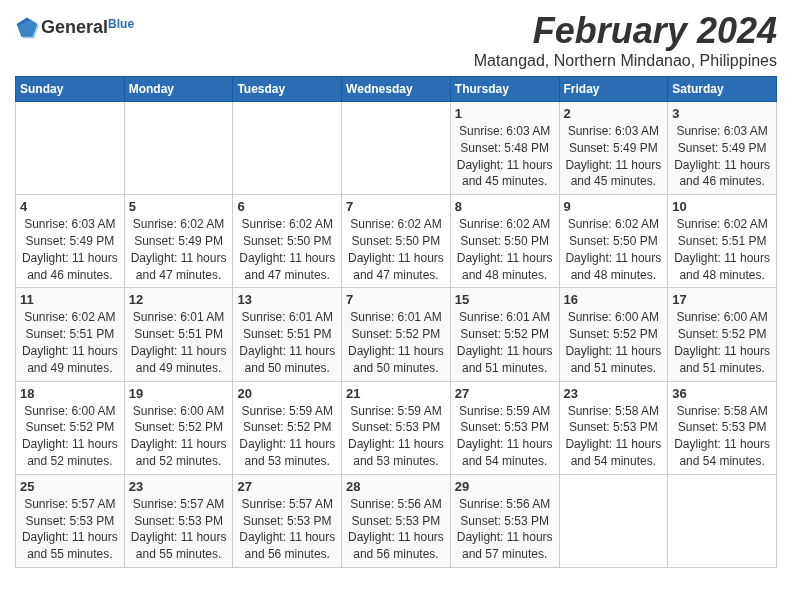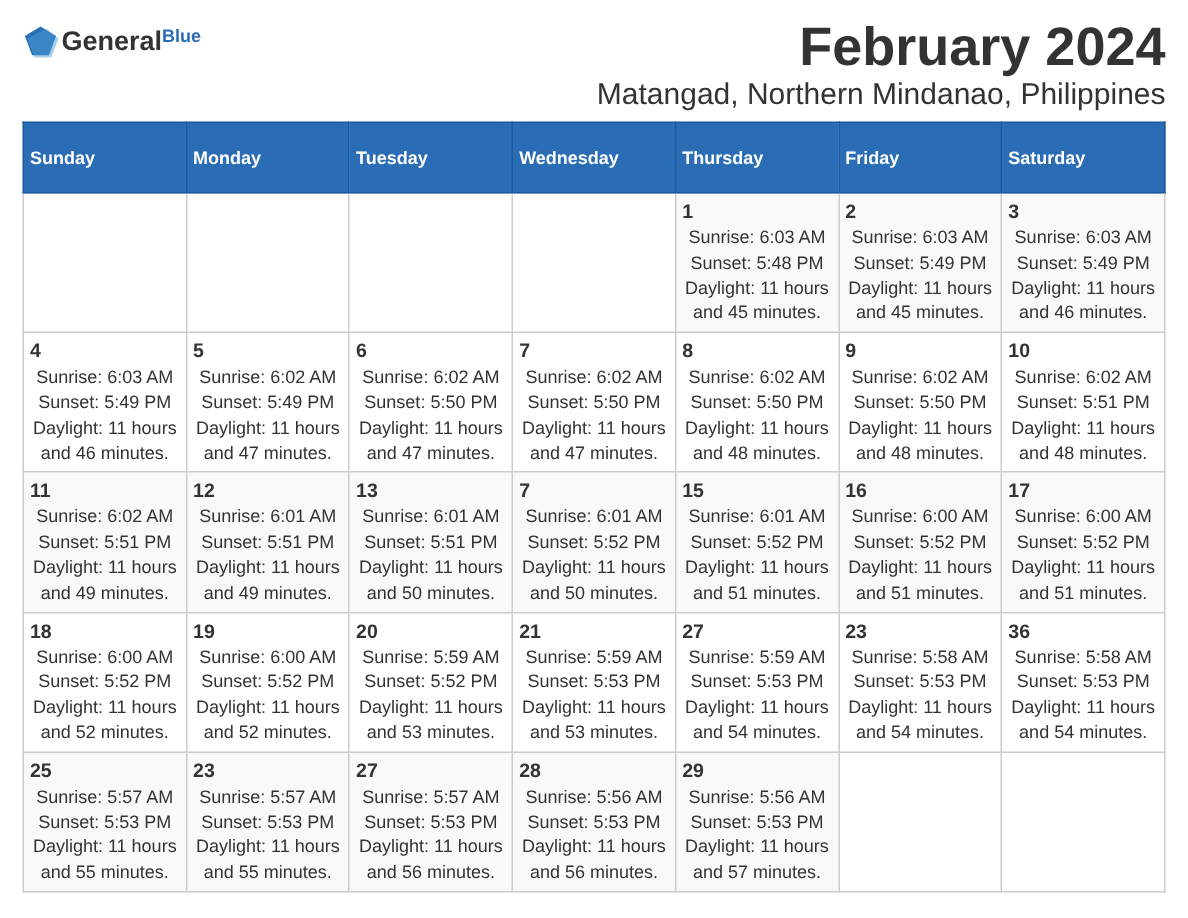--- a/index.html
+++ b/index.html
@@ -41,37 +41,38 @@
       height: 24px;
       margin-right: 2px;
     }
     .title-area {
       text-align: right;
     }
     .month-year {
       font-size: 36px;
       font-weight: bold;
       color: #333;
+      font-style: italic;
     }
     .location {
-      font-size: 20px;
+      font-size: 16px;
       color: #333;
       margin-left: 24px;
     }
     table {
       width: 100%;
       border-collapse: collapse;
       table-layout: fixed;
     }
     thead th {
       background: #2a6db5;
       color: #fff;
       font-size: 12px;
       font-weight: bold;
-      padding: 16px 4px;
+      padding: 5px 4px;
       text-align: left;
       border: 1px solid #1a5aa0;
     }
     tbody td {
       border: 1px solid #ccc;
       vertical-align: top;
       padding: 4px;
       font-size: 10px;
       color: #333;
       height: 90px;

